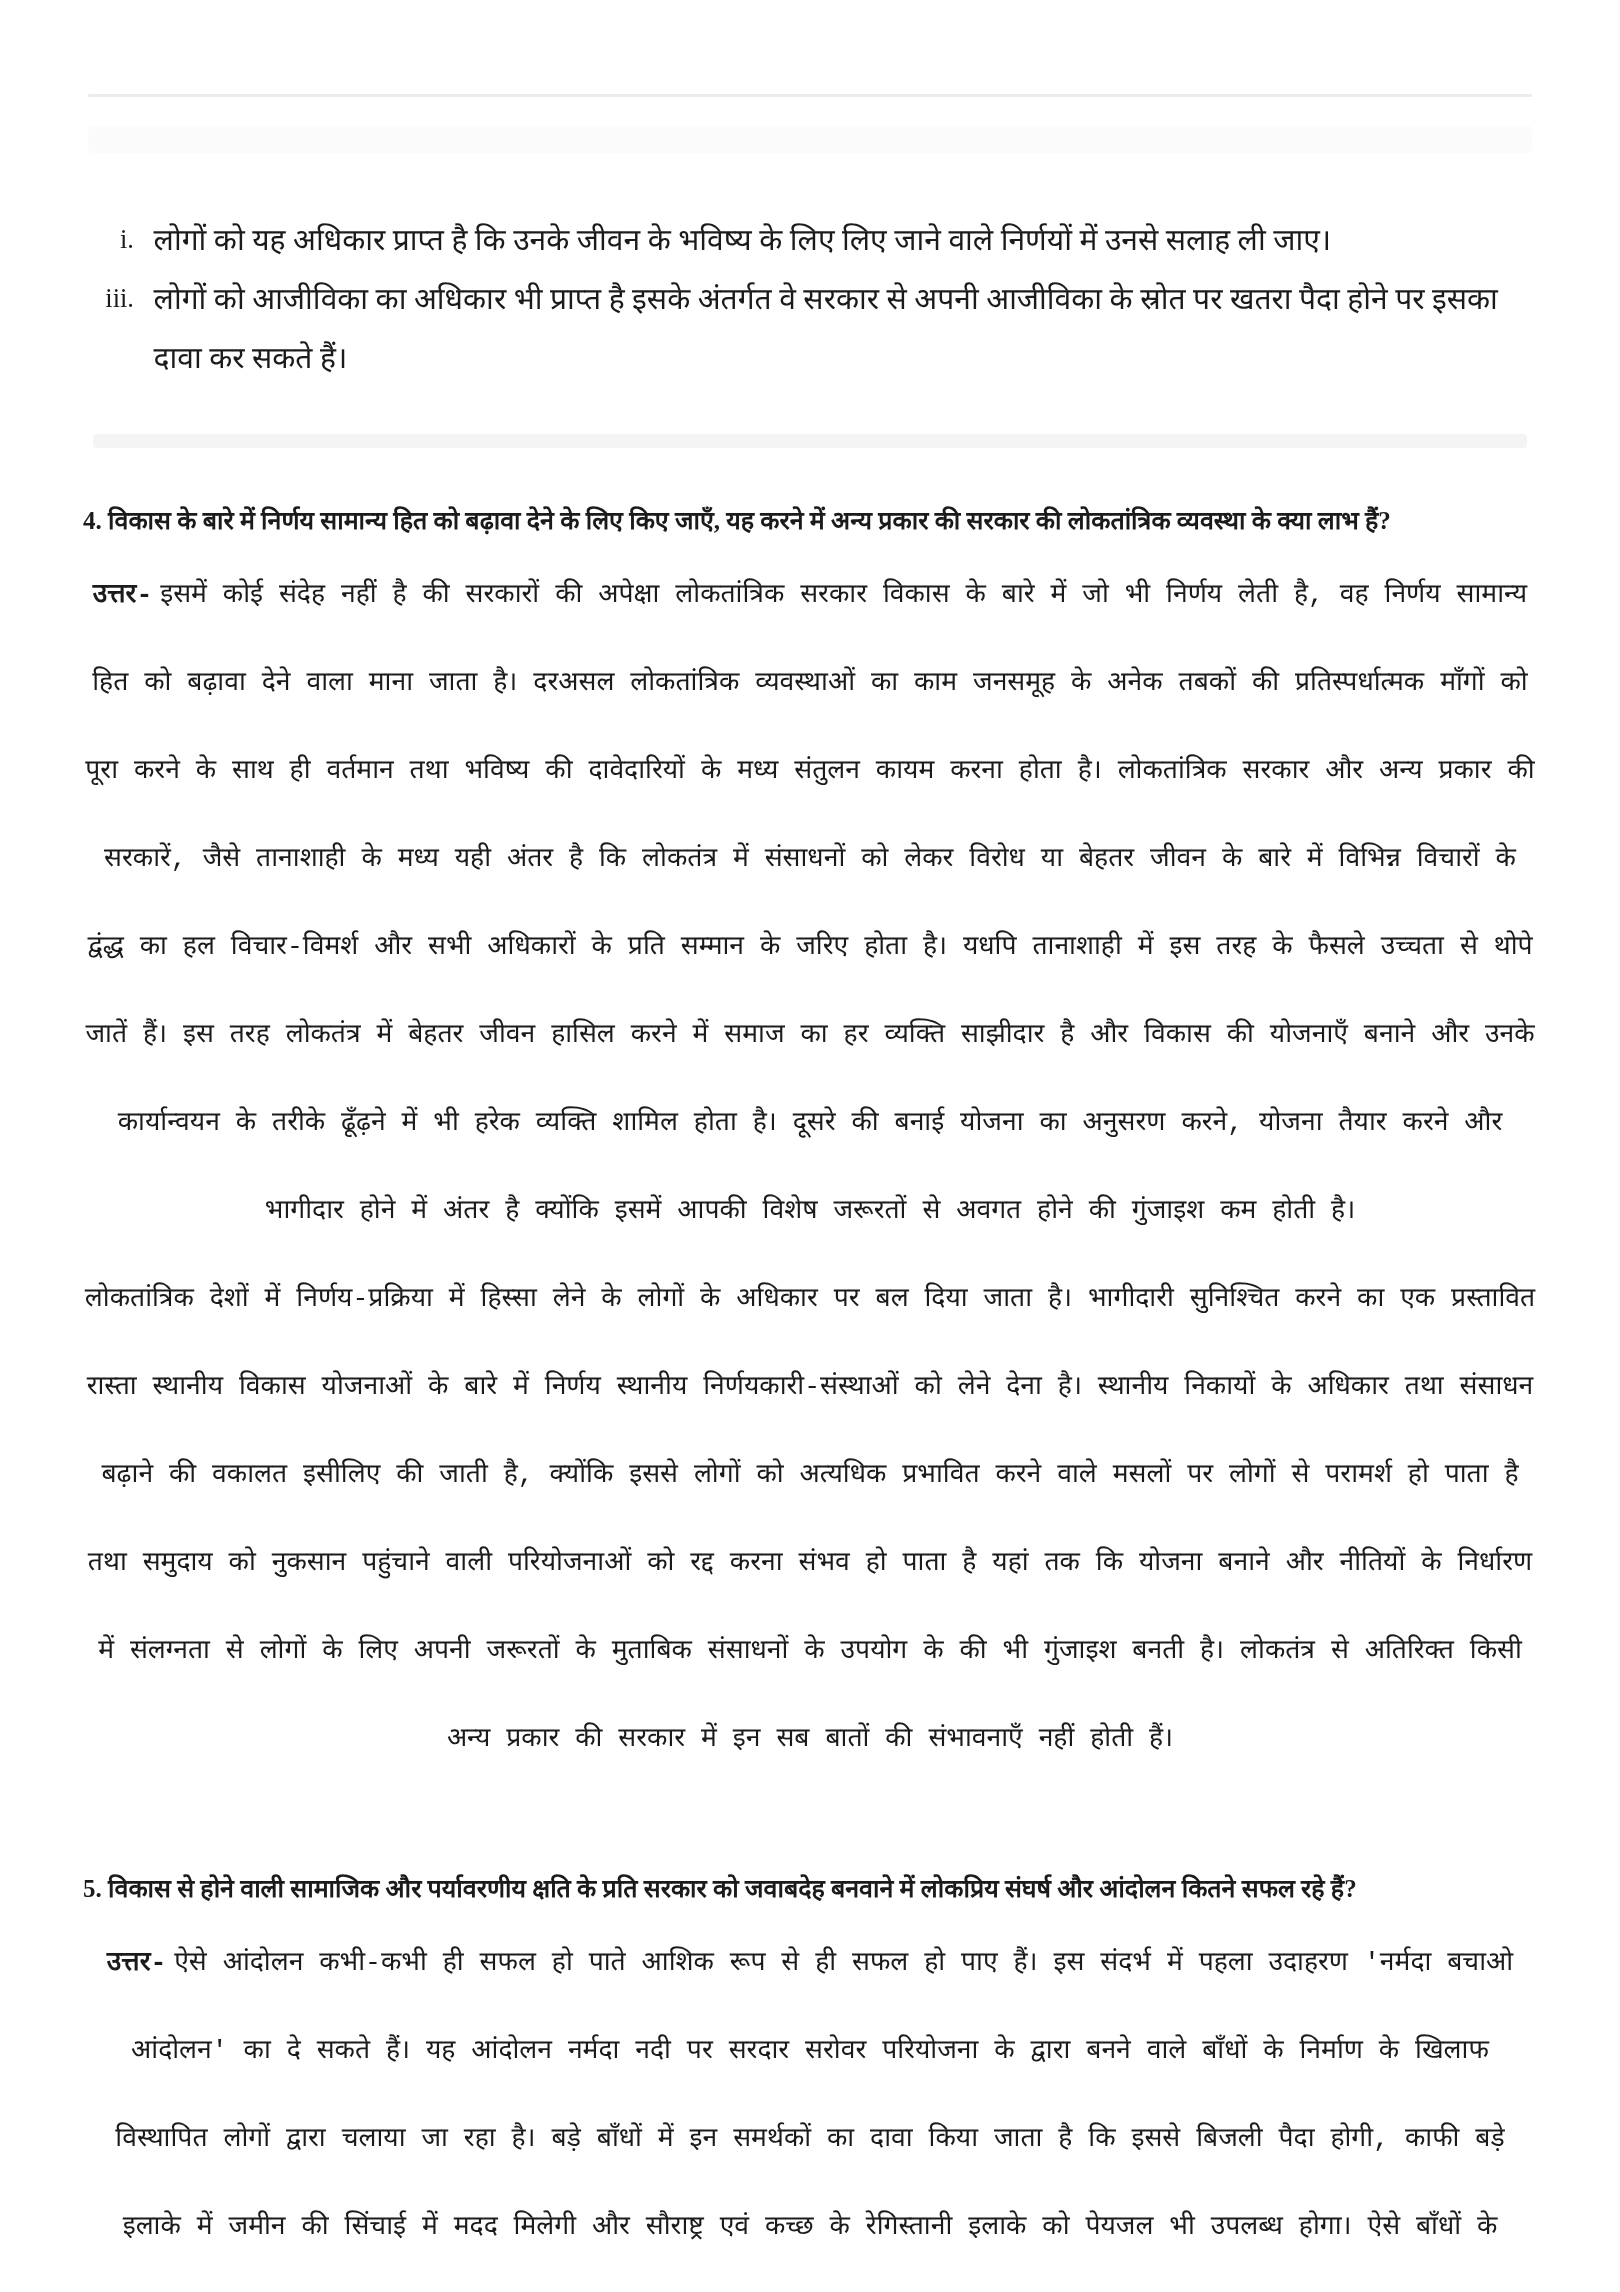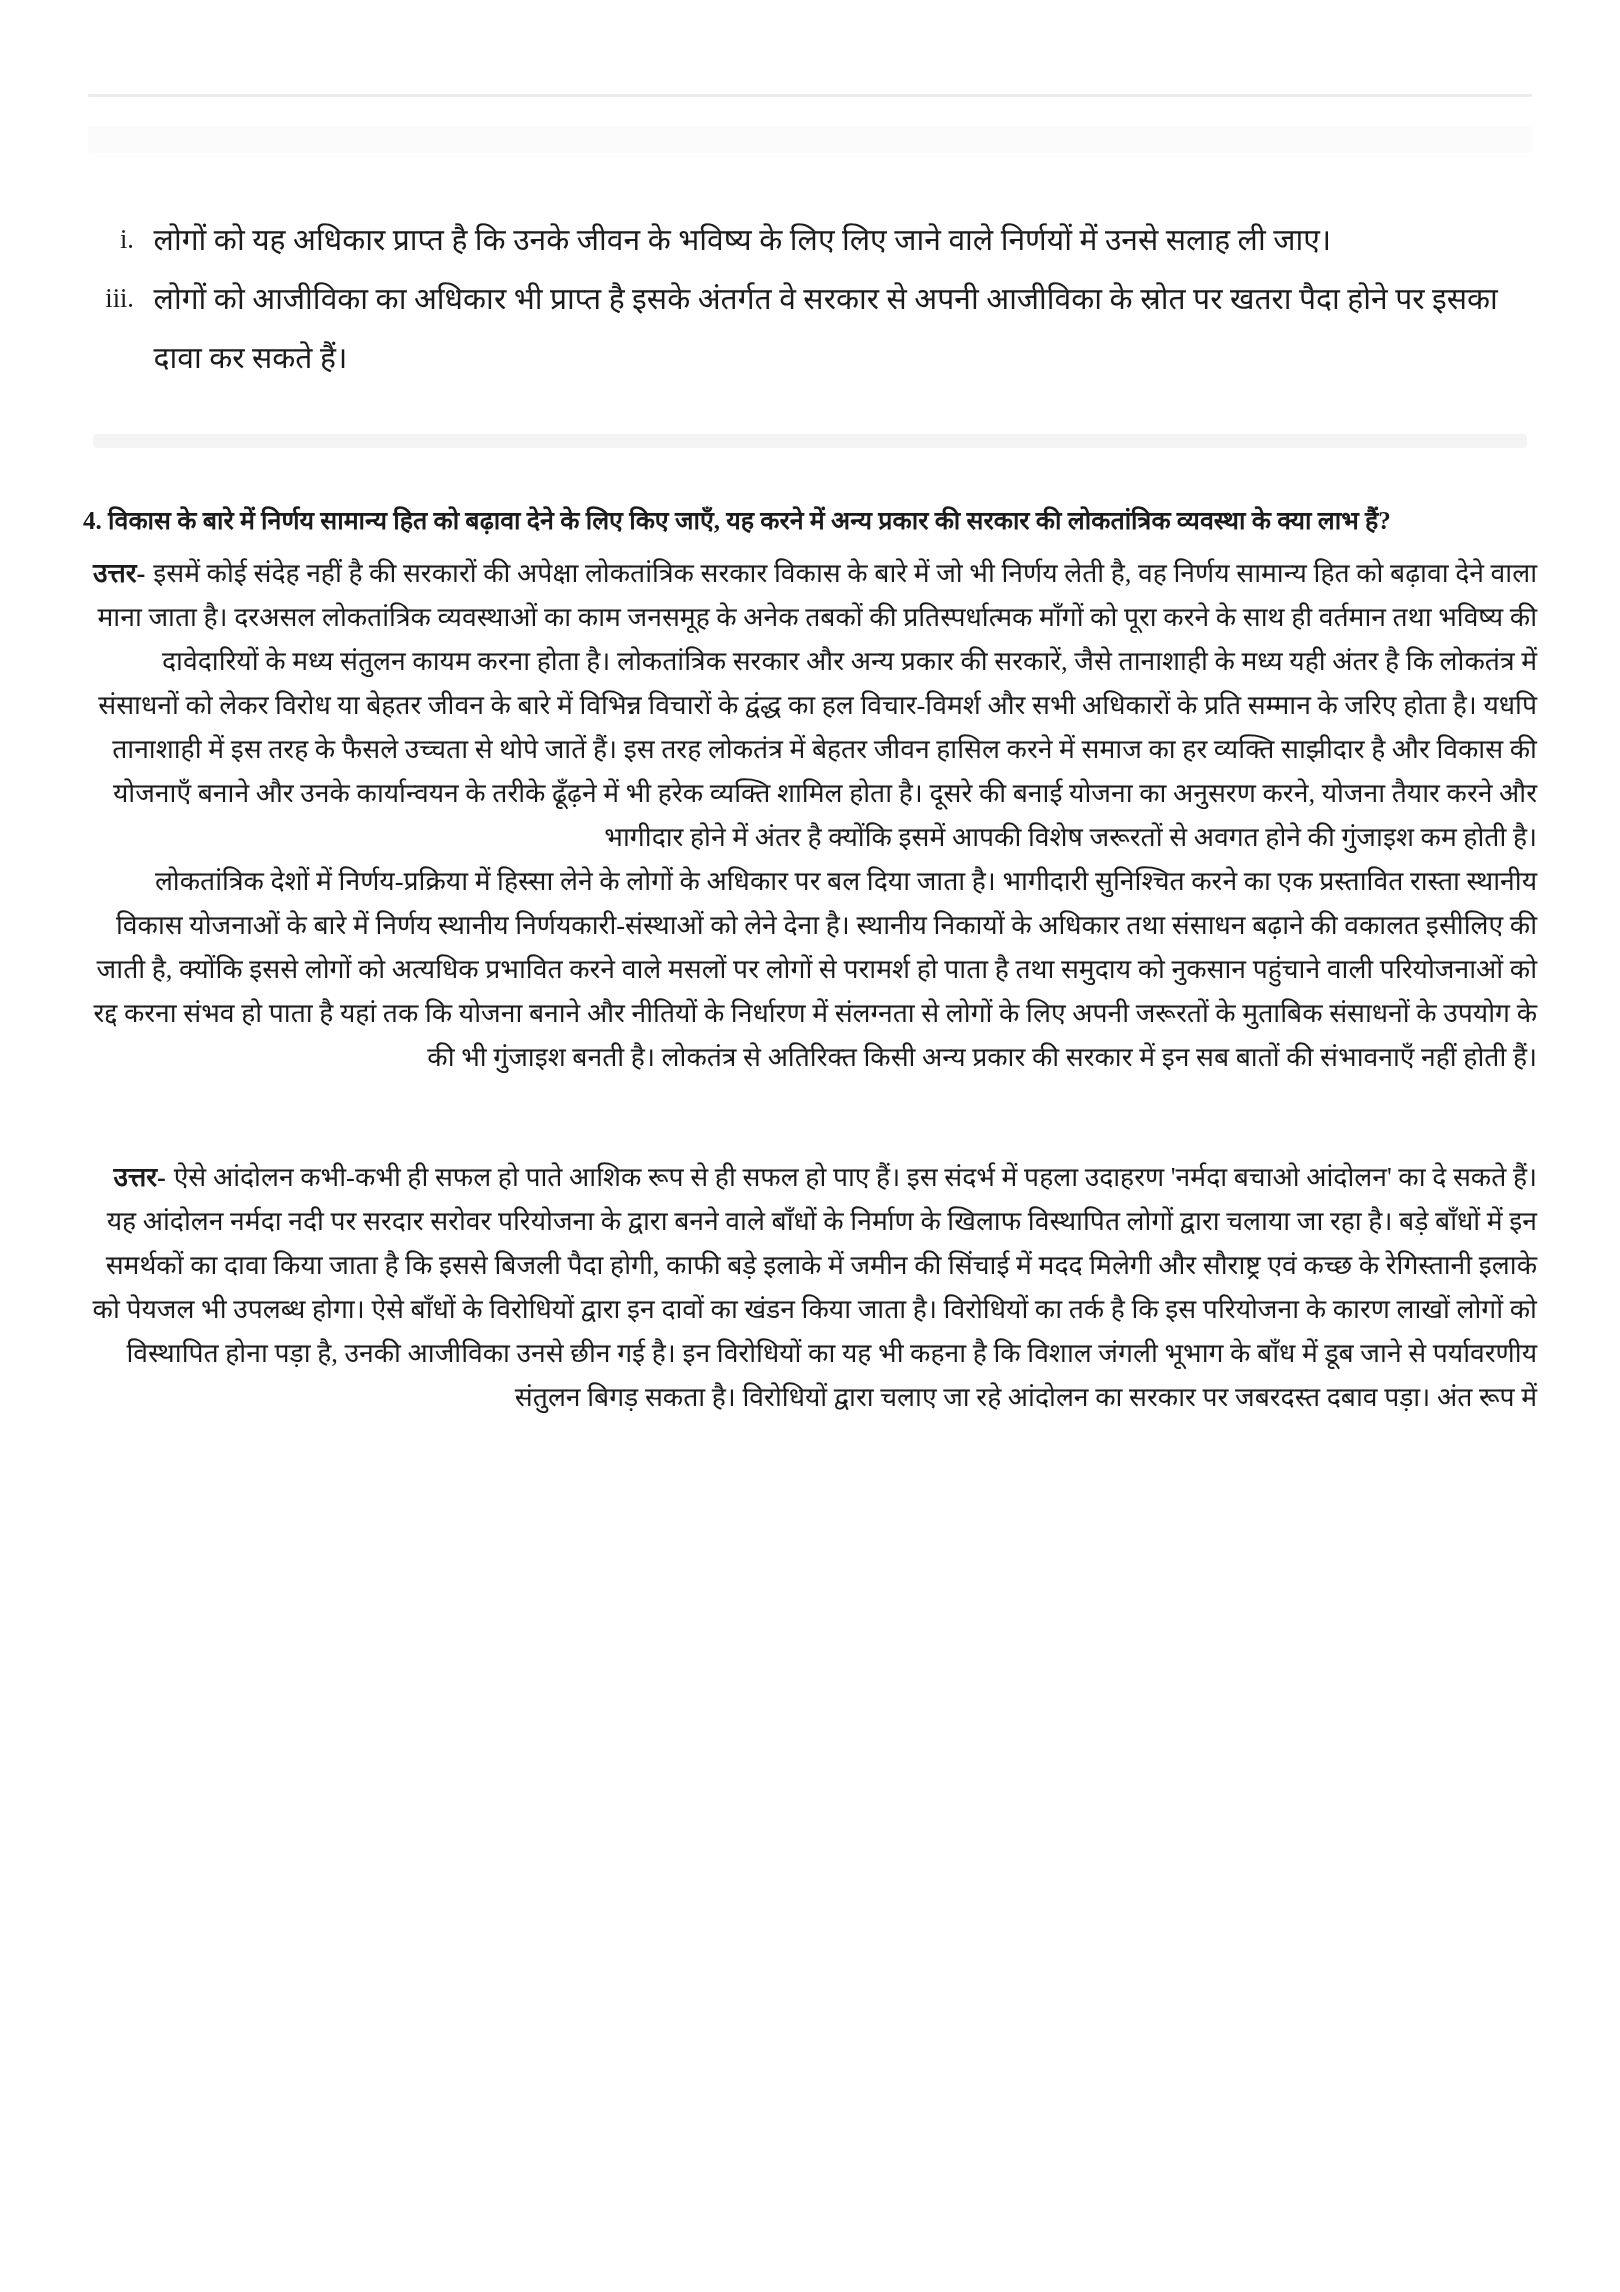--- a/index.html
+++ b/index.html
@@ -65,23 +65,24 @@
     margin-top: 76px;
   }
   .question {
     font-weight: bold;
     font-size: 25px;
     line-height: 60px;
     margin: 0;
   }
   .answer-para {
     font-size: 26.5px;
-    line-height: 44px;
+    line-height: 88px;
     margin: 0;
-    text-align: right;
+    text-align: center;
+    font-family: Liberation Mono, monospace;
   }
   .ans-label {
     font-weight: bold;
     margin-right: 7.8px;
   }
 </style>
 </head>
 <body>
 
 <div class="page">
@@ -102,17 +103,18 @@
 
   <div class="section-band"></div>
 
   <div class="qa-section">
     <p class="question">4. विकास के बारे में निर्णय सामान्य हित को बढ़ावा देने के लिए किए जाएँ, यह करने में अन्य प्रकार की सरकार की लोकतांत्रिक व्यवस्था के क्या लाभ हैं?</p>
     <p class="answer-para"><strong class="ans-label">उत्तर-</strong><span>इसमें कोई संदेह नहीं है की सरकारों की अपेक्षा लोकतांत्रिक सरकार विकास के बारे में जो भी निर्णय लेती है, वह निर्णय सामान्य हित को बढ़ावा देने वाला माना जाता है। दरअसल लोकतांत्रिक व्यवस्थाओं का काम जनसमूह के अनेक तबकों की प्रतिस्पर्धात्मक माँगों को पूरा करने के साथ ही वर्तमान तथा भविष्य की दावेदारियों के मध्य संतुलन कायम करना होता है। लोकतांत्रिक सरकार और अन्य प्रकार की सरकारें, जैसे तानाशाही के मध्य यही अंतर है कि लोकतंत्र में संसाधनों को लेकर विरोध या बेहतर जीवन के बारे में विभिन्न विचारों के द्वंद्ध का हल विचार-विमर्श और सभी अधिकारों के प्रति सम्मान के जरिए होता है। यधपि तानाशाही में इस तरह के फैसले उच्चता से थोपे जातें हैं। इस तरह लोकतंत्र में बेहतर जीवन हासिल करने में समाज का हर व्यक्ति साझीदार है और विकास की योजनाएँ बनाने और उनके कार्यान्वयन के तरीके ढूँढ़ने में भी हरेक व्यक्ति शामिल होता है। दूसरे की बनाई योजना का अनुसरण करने, योजना तैयार करने और भागीदार होने में अंतर है क्योंकि इसमें आपकी विशेष जरूरतों से अवगत होने की गुंजाइश कम होती है।</span></p>
     <p class="answer-para">लोकतांत्रिक देशों में निर्णय-प्रक्रिया में हिस्सा लेने के लोगों के अधिकार पर बल दिया जाता है। भागीदारी सुनिश्चित करने का एक प्रस्तावित रास्ता स्थानीय विकास योजनाओं के बारे में निर्णय स्थानीय निर्णयकारी-संस्थाओं को लेने देना है। स्थानीय निकायों के अधिकार तथा संसाधन बढ़ाने की वकालत इसीलिए की जाती है, क्योंकि इससे लोगों को अत्यधिक प्रभावित करने वाले मसलों पर लोगों से परामर्श हो पाता है तथा समुदाय को नुकसान पहुंचाने वाली परियोजनाओं को रद्द करना संभव हो पाता है यहां तक कि योजना बनाने और नीतियों के निर्धारण में संलग्नता से लोगों के लिए अपनी जरूरतों के मुताबिक संसाधनों के उपयोग के की भी गुंजाइश बनती है। लोकतंत्र से अतिरिक्त किसी अन्य प्रकार की सरकार में इन सब बातों की संभावनाएँ नहीं होती हैं।</p>
   </div>
 
   <div class="qa-section second">
+    <p class="question">5. विकास से होने वाली सामाजिक और पर्यावरणीय क्षति के प्रति सरकार को जवाबदेह बनवाने में लोकप्रिय संघर्ष और आंदोलन कितने सफल रहे हैं?</p>
     <p class="answer-para"><strong class="ans-label">उत्तर-</strong><span>ऐसे आंदोलन कभी-कभी ही सफल हो पाते आशिक रूप से ही सफल हो पाए हैं। इस संदर्भ में पहला उदाहरण 'नर्मदा बचाओ आंदोलन' का दे सकते हैं। यह आंदोलन नर्मदा नदी पर सरदार सरोवर परियोजना के द्वारा बनने वाले बाँधों के निर्माण के खिलाफ विस्थापित लोगों द्वारा चलाया जा रहा है। बड़े बाँधों में इन समर्थकों का दावा किया जाता है कि इससे बिजली पैदा होगी, काफी बड़े इलाके में जमीन की सिंचाई में मदद मिलेगी और सौराष्ट्र एवं कच्छ के रेगिस्तानी इलाके को पेयजल भी उपलब्ध होगा। ऐसे बाँधों के विरोधियों द्वारा इन दावों का खंडन किया जाता है। विरोधियों का तर्क है कि इस परियोजना के कारण लाखों लोगों को विस्थापित होना पड़ा है, उनकी आजीविका उनसे छीन गई है। इन विरोधियों का यह भी कहना है कि विशाल जंगली भूभाग के बाँध में डूब जाने से पर्यावरणीय संतुलन बिगड़ सकता है। विरोधियों द्वारा चलाए जा रहे आंदोलन का सरकार पर जबरदस्त दबाव पड़ा। अंत रूप में</span></p>
   </div>
 
 </div>
 
 
 </body></html>

